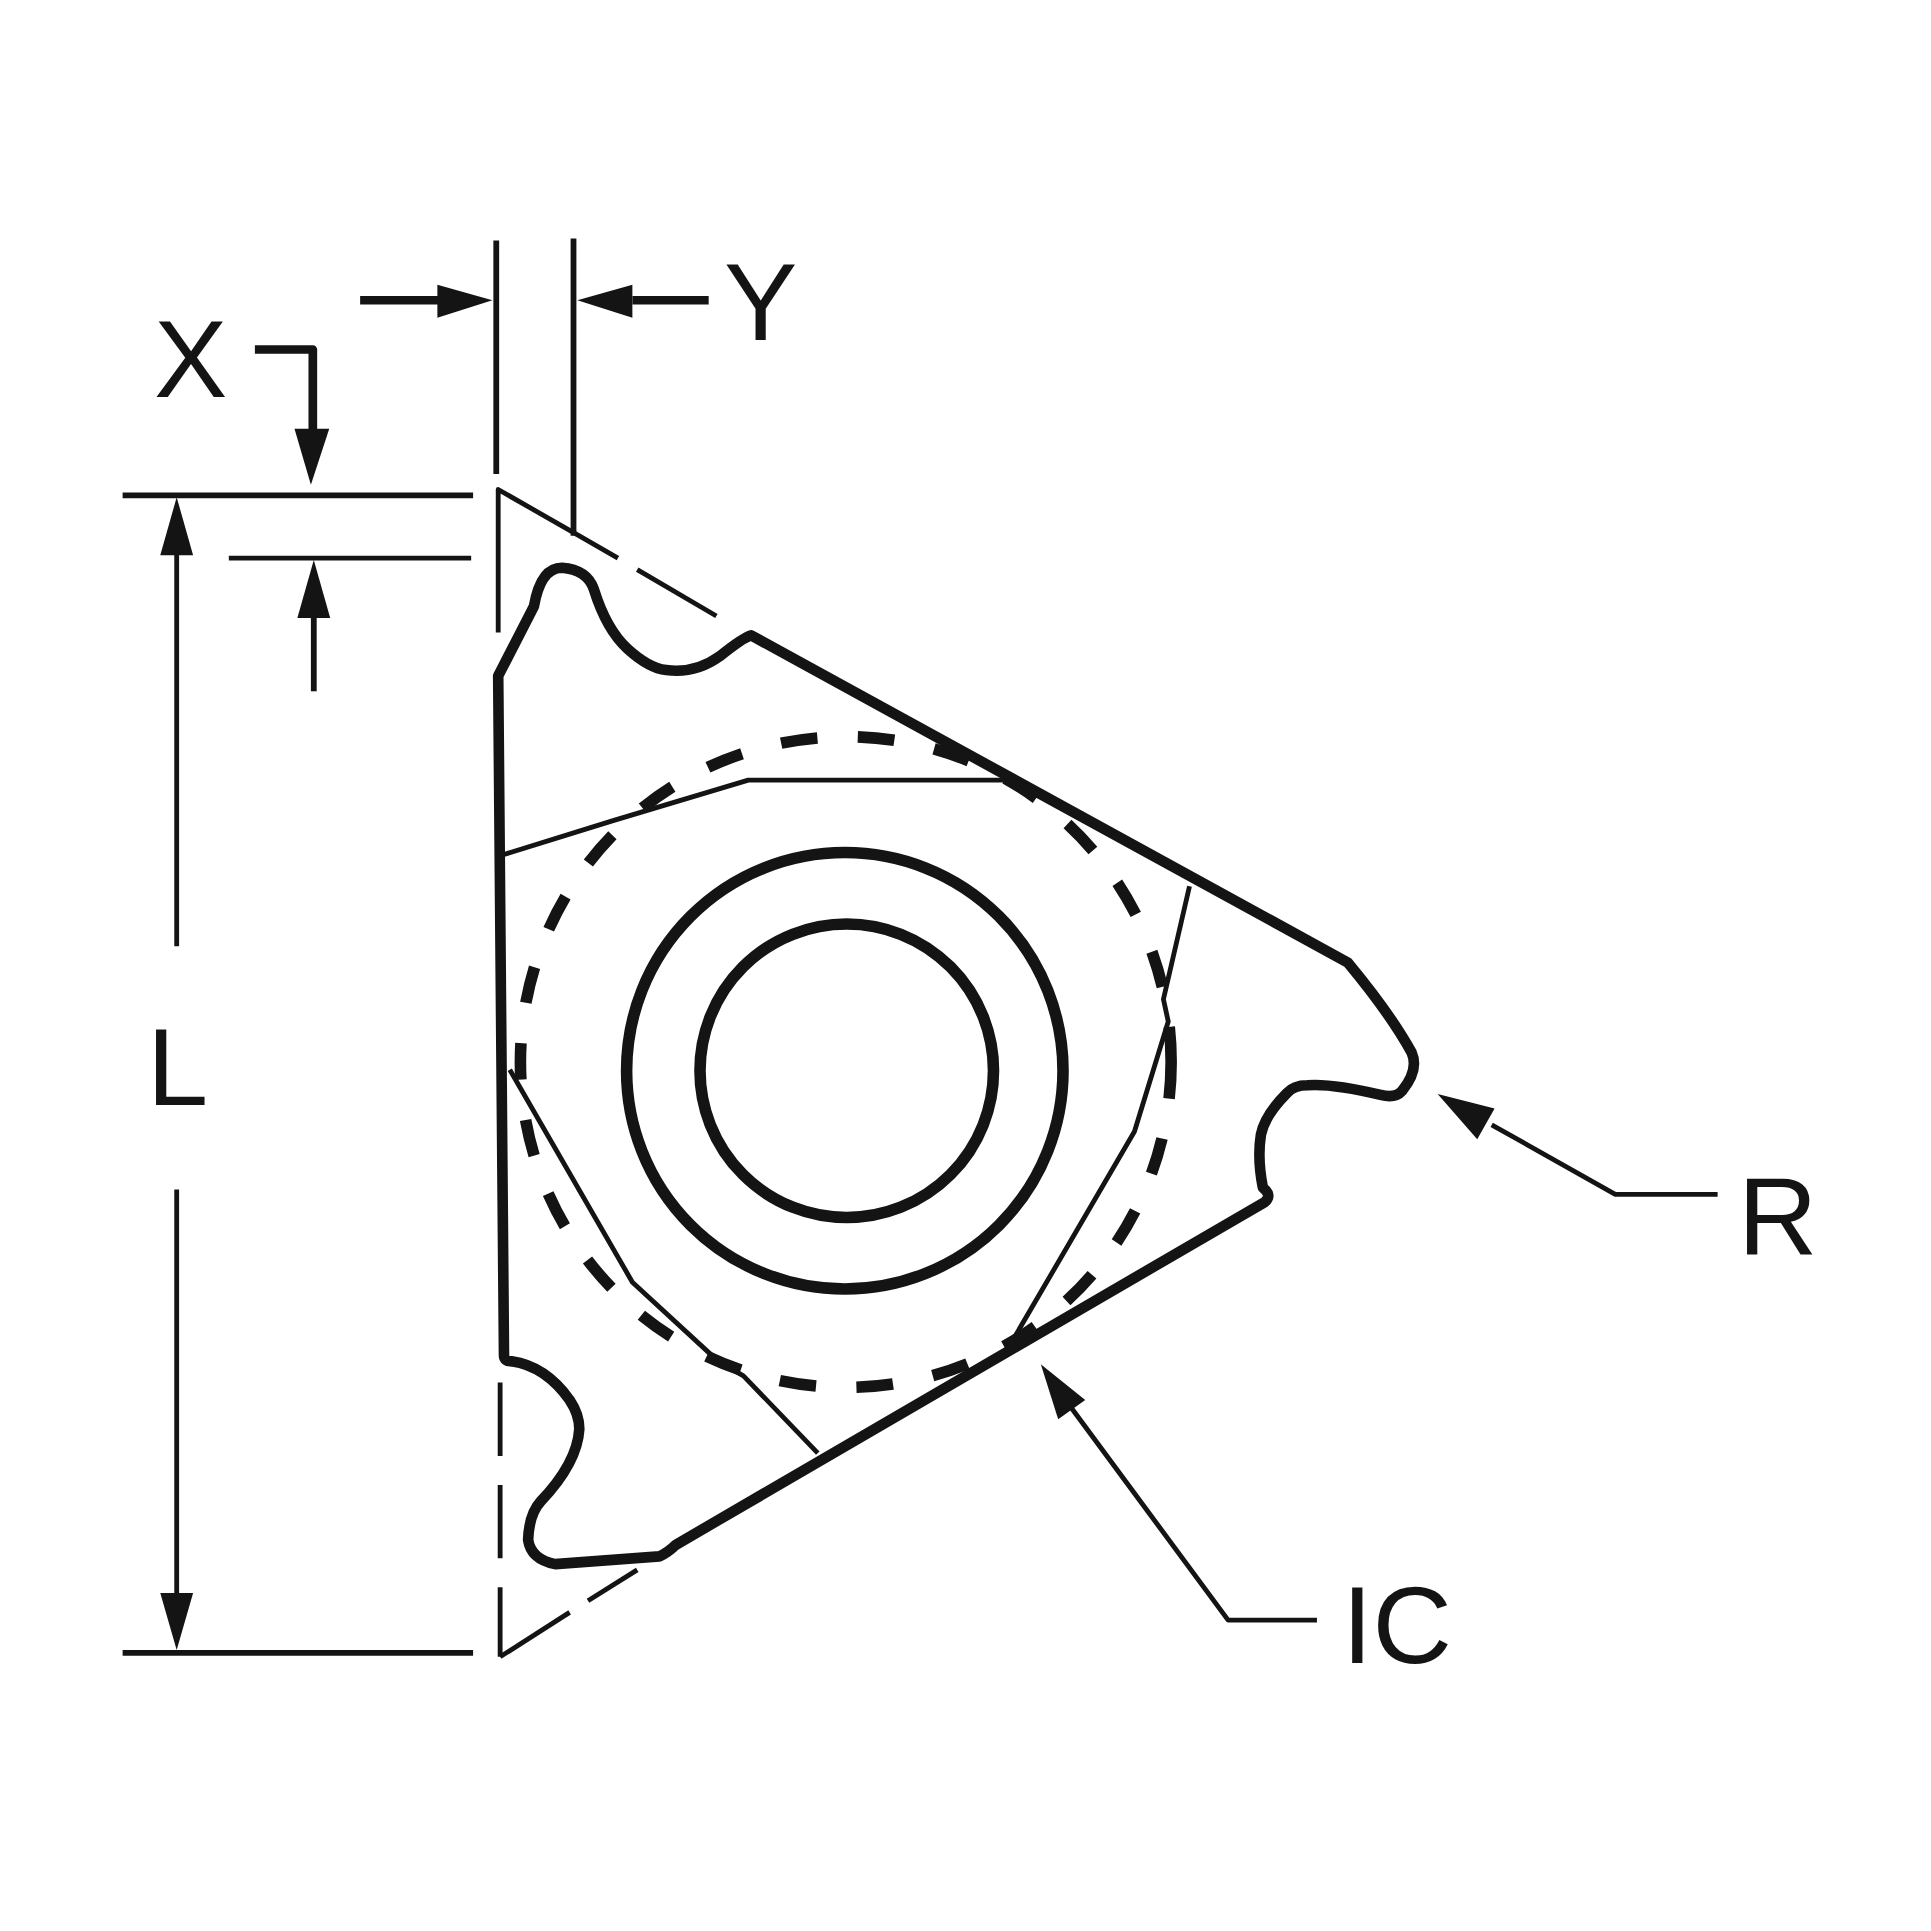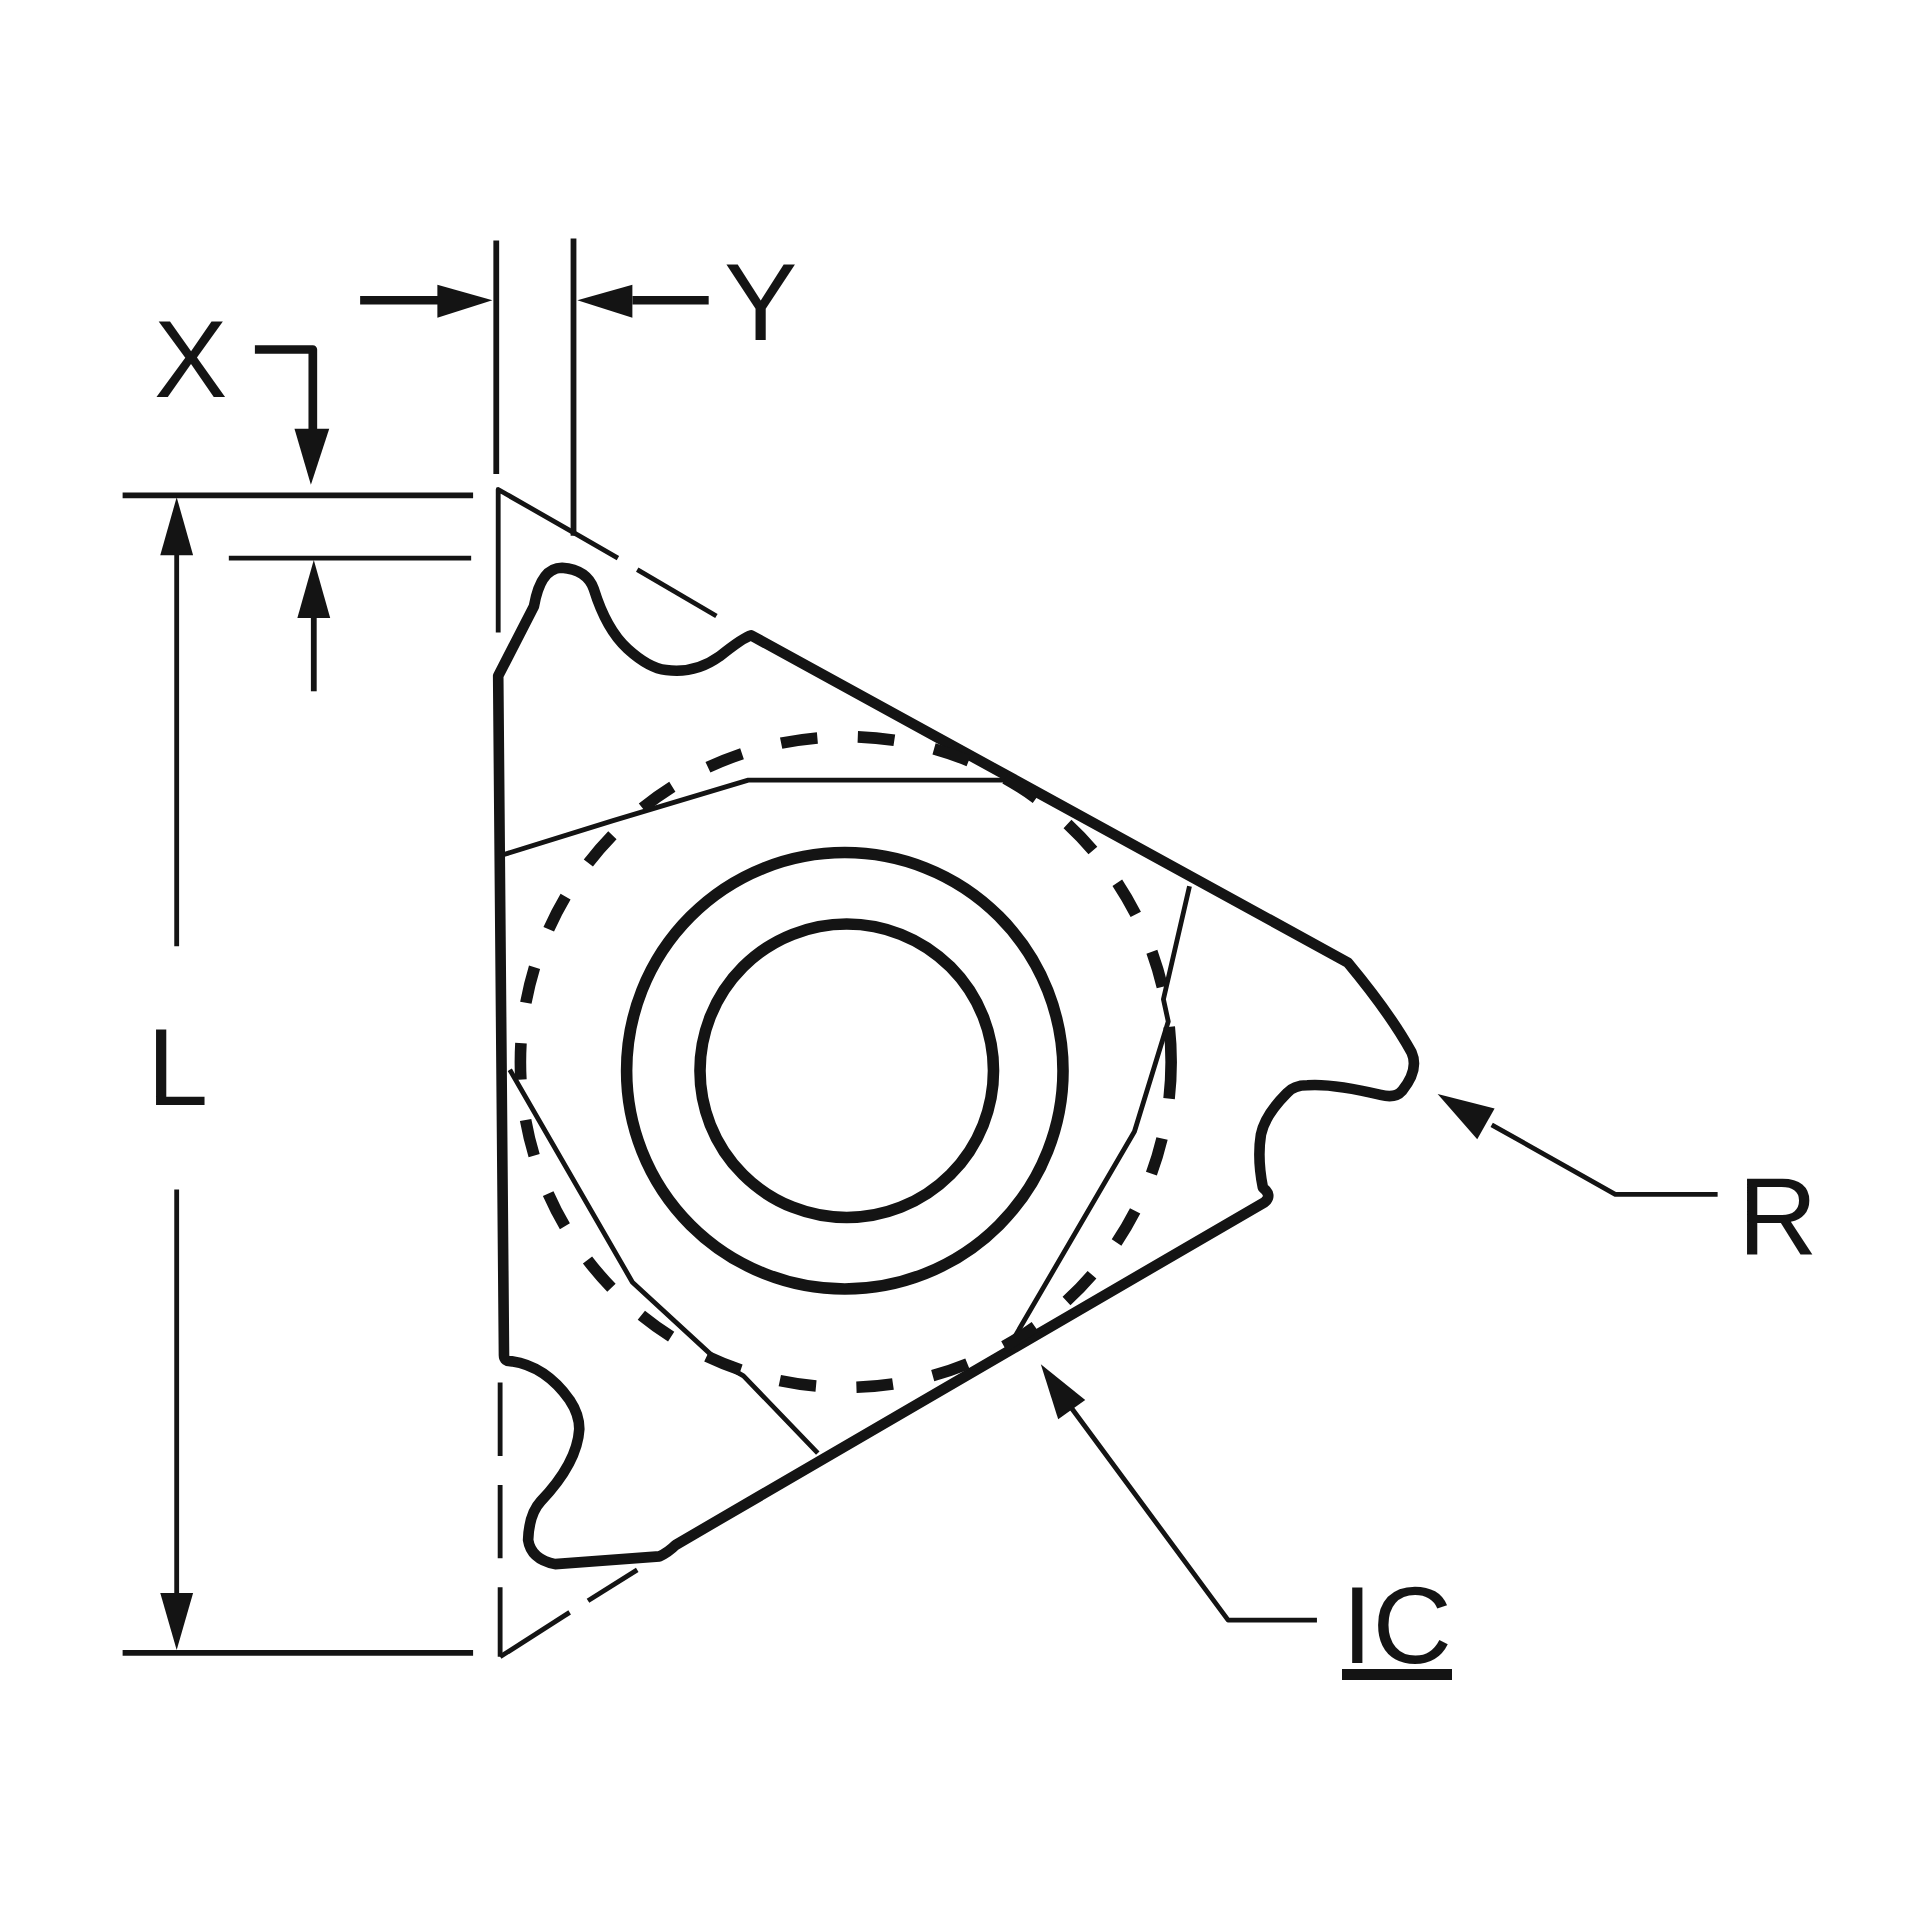--- a/index.html
+++ b/index.html
@@ -92,15 +92,15 @@
 
       <polyline points="1364,1678 1272,1678 1108,1456" stroke-width="5"></polyline>
       <polygon points="1078,1413 1124,1450 1096,1470" fill="#141414" stroke="none"></polygon>
     </g>
   </svg>
 
   <span class="label" style="left:154px; top:304px; font-size:110px;">X</span>
   <span class="label" style="left:724px; top:247px; font-size:110px;">Y</span>
   <span class="label" style="left:147px; top:1012px; font-size:110px;">L</span>
   <span class="label" style="left:1738px; top:1161px; font-size:110px;">R</span>
-  <span class="label" style="left:1342px; top:1570px; font-size:110px;text-decoration:underline;">IC</span>
+  <span class="label" style="left:1342px; top:1570px; font-size:110px;">IC</span>
 </div>
 
 
 </body></html>

